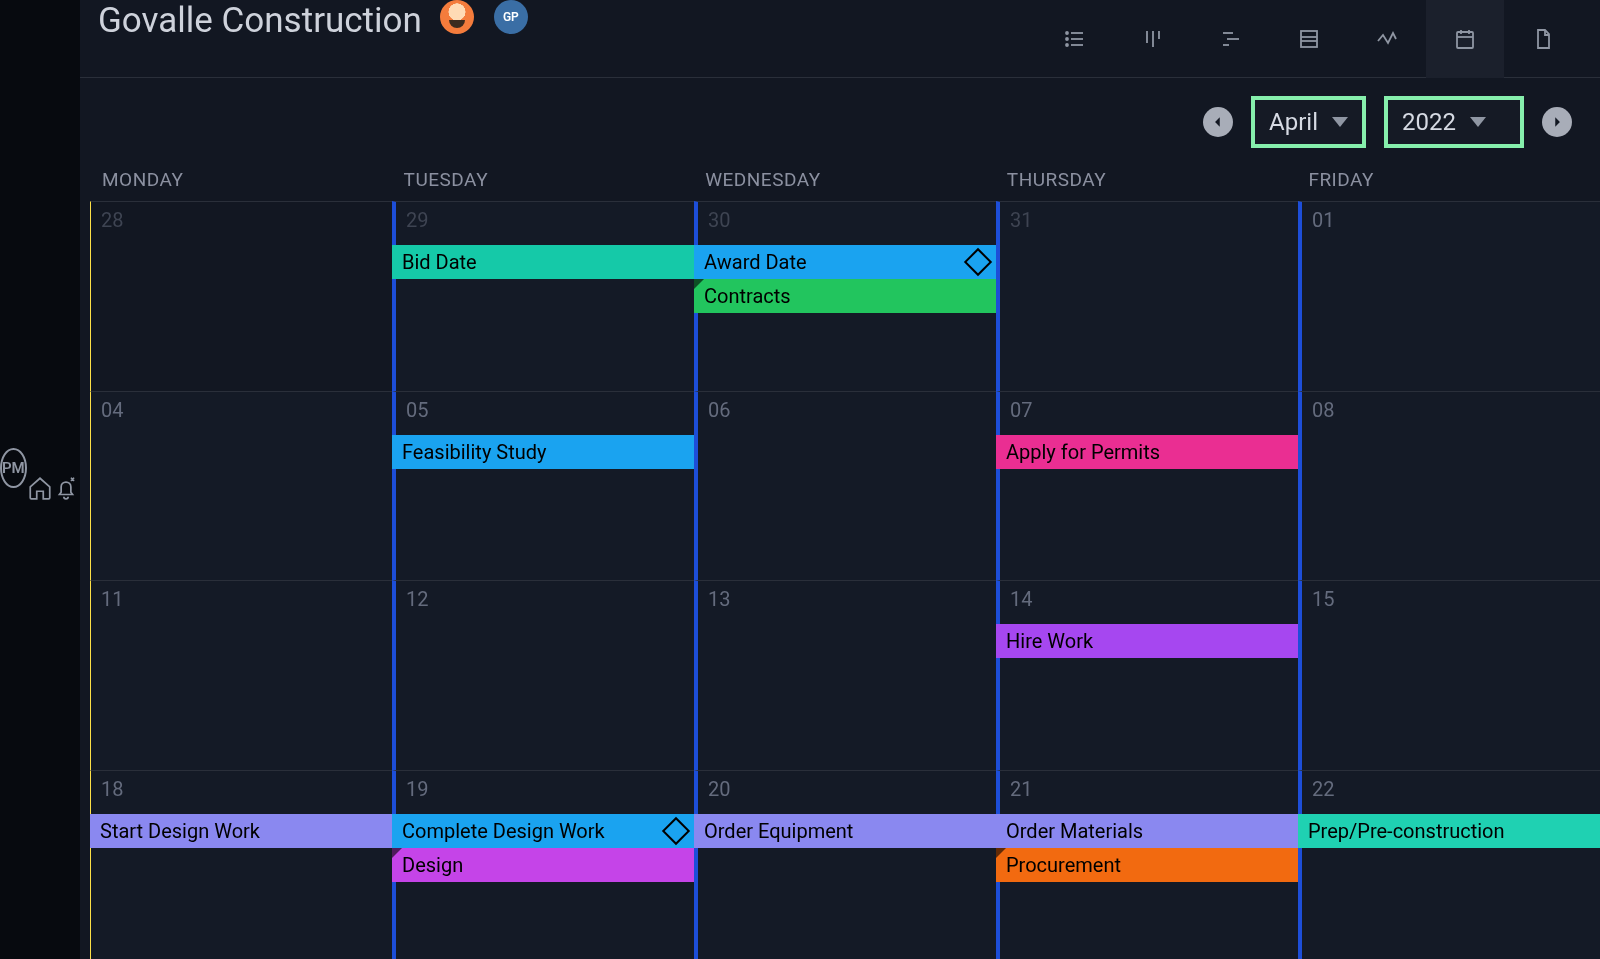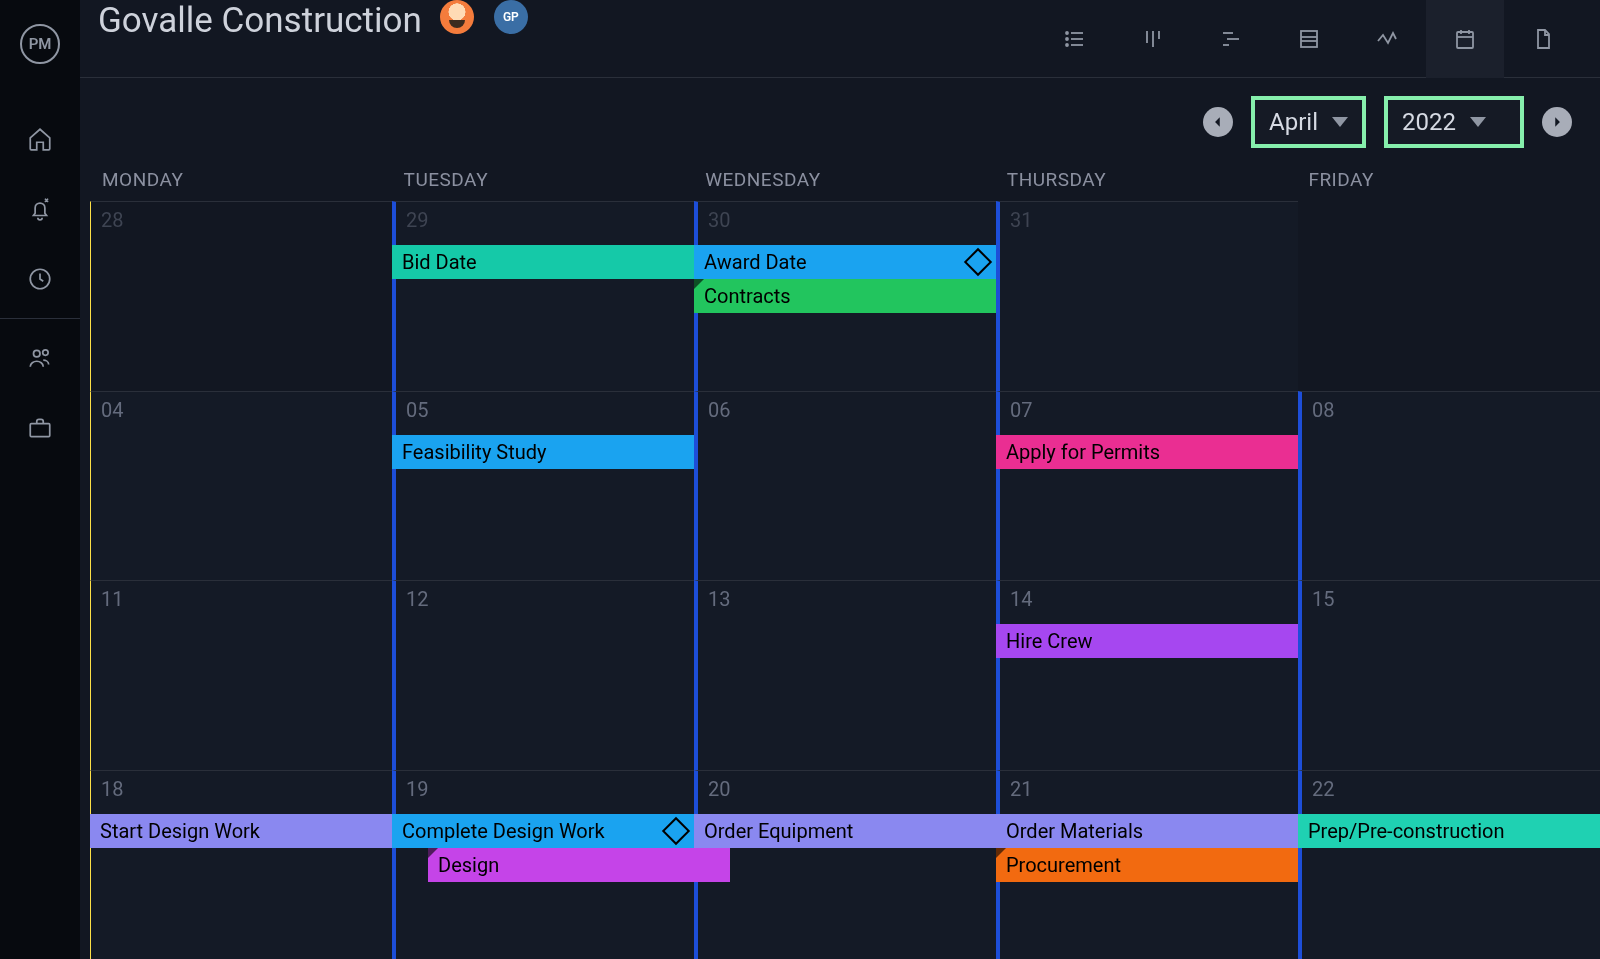--- a/index.html
+++ b/index.html
@@ -1,21 +1,21 @@
 <!DOCTYPE html>
 <html><head>
 <meta charset="utf-8">
 <style>
   * { box-sizing: border-box; margin: 0; padding: 0; }
   html, body { width: 1600px; height: 959px; overflow: hidden; font-family: -apple-system, BlinkMacSystemFont, "Segoe UI", Roboto, sans-serif; background: #0f1319; color: #c7cad1; }
   
   .app { display: flex; width: 100%; height: 100%; }
   
   
-  .left-rail { width: 80px; background: #070a0f; display: flex; flex-direction: column; align-items: center; padding-top: 24px; }
+  .left-rail { width: 80px; background: #070a0f; display: flex; flex-direction: row; align-items: center; padding-top: 16px; }
   .logo { width: 40px; height: 40px; border: 2px solid #8f96a3; border-radius: 50%; display: flex; align-items: center; justify-content: center; font-size: 15px; font-weight: 600; color: #8f96a3; margin-bottom: 40px; }
   .rail-icon { width: 80px; height: 70px; display: flex; align-items: center; justify-content: center; color: #8f96a3; cursor: pointer; }
   .rail-icon svg { width: 26px; height: 26px; stroke: currentColor; fill: none; stroke-width: 1.6; }
   .rail-divider { width: 80px; height: 1px; background: #2a2f3a; margin: 4px 0; }
   
   
   .main { flex: 1; display: flex; flex-direction: column; background: #121722; }
   
   
   .topbar { display: flex; align-items: flex-start; height: 78px; padding: 0 18px; border-bottom: 1px solid #2a2f3a; }
@@ -198,20 +198,23 @@
           </div>
         <div class="cal-cell">
             <span class="date-num dim">29</span>
           </div>
         <div class="cal-cell">
             <span class="date-num dim">30</span>
           </div>
         <div class="cal-cell">
             <span class="date-num dim">31</span>
           </div>
+        <div class="cal-cell">
+            <span class="date-num">01</span>
+          </div>
         <div class="events">
           <div class="event" style="left:20%; width:20%; top:0; background:#15c9a8;">Bid Date</div>
           <div class="event milestone" style="left:40%; width:20%; top:0; background:#1aa3f0;">Award Date</div>
           <div class="event group" style="left:40%; width:20%; top:34px; background:#22c55e;">Contracts</div>
         </div>
       </div>
 
       <div class="cal-row">
         <div class="cal-cell">
             <span class="date-num">04</span>
@@ -244,21 +247,21 @@
         <div class="cal-cell">
             <span class="date-num">13</span>
           </div>
         <div class="cal-cell">
             <span class="date-num">14</span>
           </div>
         <div class="cal-cell">
             <span class="date-num">15</span>
           </div>
         <div class="events">
-          <div class="event" style="left:60%; width:20%; top:0; background:#a647f0;">Hire Crew</div>
+          <div class="event" style="left:60%; width:20%; top:0; background:#a647f0;">Hire Work</div>
         </div>
       </div>
 
       <div class="cal-row">
         <div class="cal-cell">
             <span class="date-num">18</span>
           </div>
         <div class="cal-cell">
             <span class="date-num">19</span>
           </div>
@@ -270,20 +273,20 @@
           </div>
         <div class="cal-cell">
             <span class="date-num">22</span>
           </div>
         <div class="events">
           <div class="event" style="left:0; width:20%; top:0; background:#8a88f0;">Start Design Work</div>
           <div class="event milestone" style="left:20%; width:20%; top:0; background:#1aa3f0;">Complete Design Work</div>
           <div class="event" style="left:40%; width:20%; top:0; background:#8a88f0;">Order Equipment</div>
           <div class="event" style="left:60%; width:20%; top:0; background:#8a88f0;">Order Materials</div>
           <div class="event" style="left:80%; width:20%; top:0; background:#1fd1b2;">Prep/Pre-construction</div>
-          <div class="event group" style="left:20%; width:20%; top:34px; background:#c544e8;margin-left:36px;">Design</div>
+          <div class="event group" style="left:20%; width:20%; top:34px; background:#c544e8;">Design</div>
           <div class="event group" style="left:60%; width:20%; top:34px; background:#f26a10;">Procurement</div>
         </div>
       </div>
 
     </div>
   </div>
 </div>
 
 </body></html>

